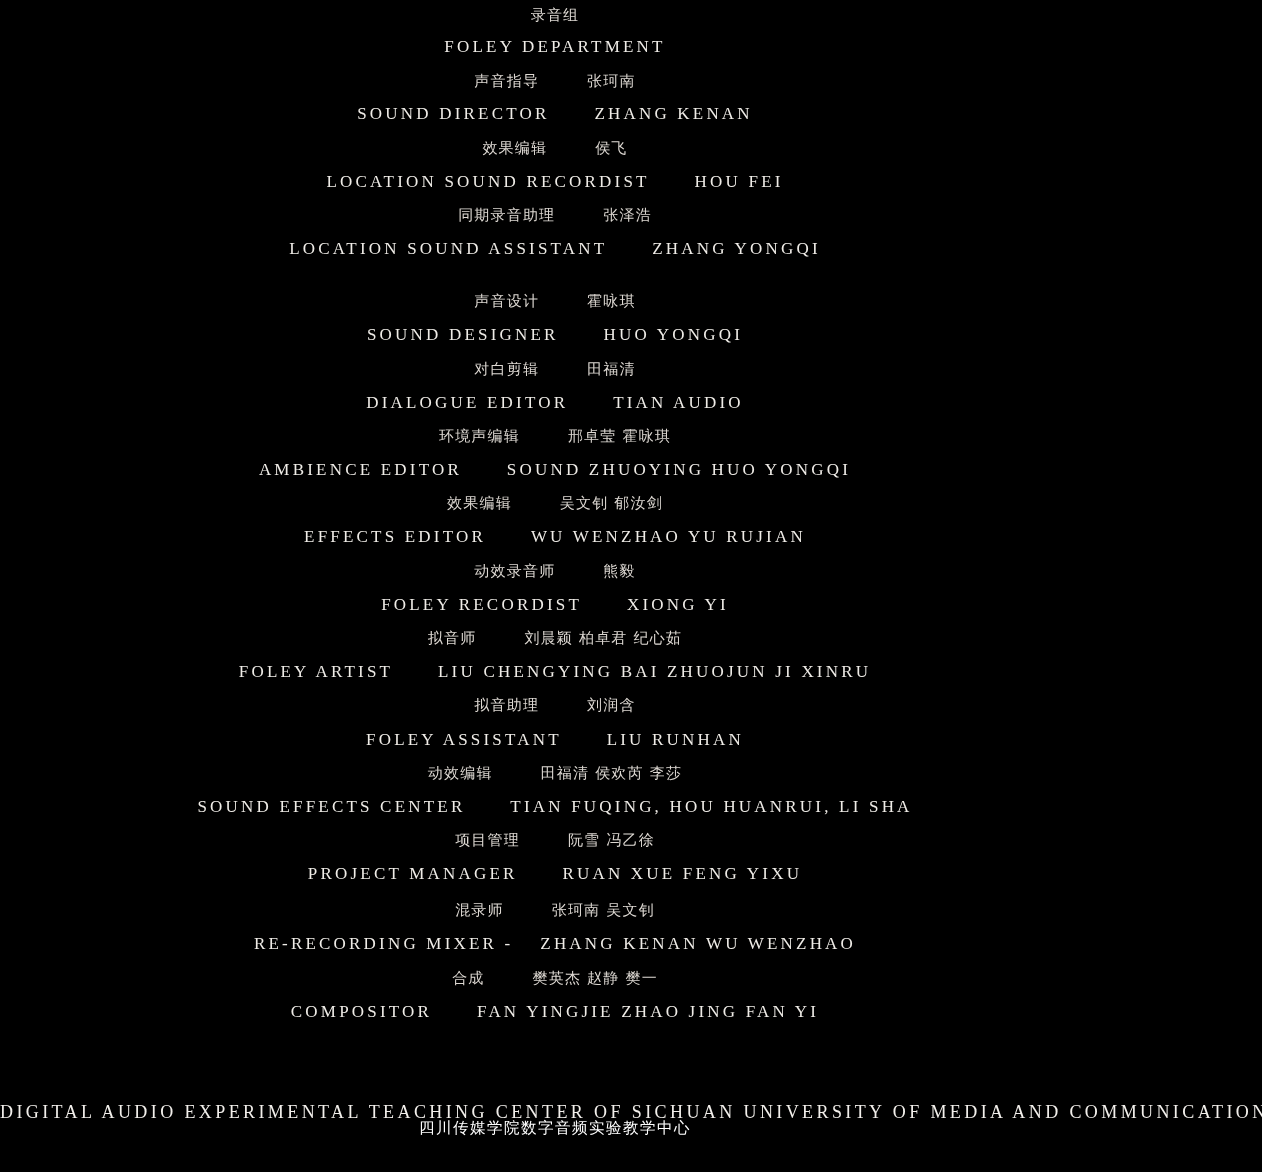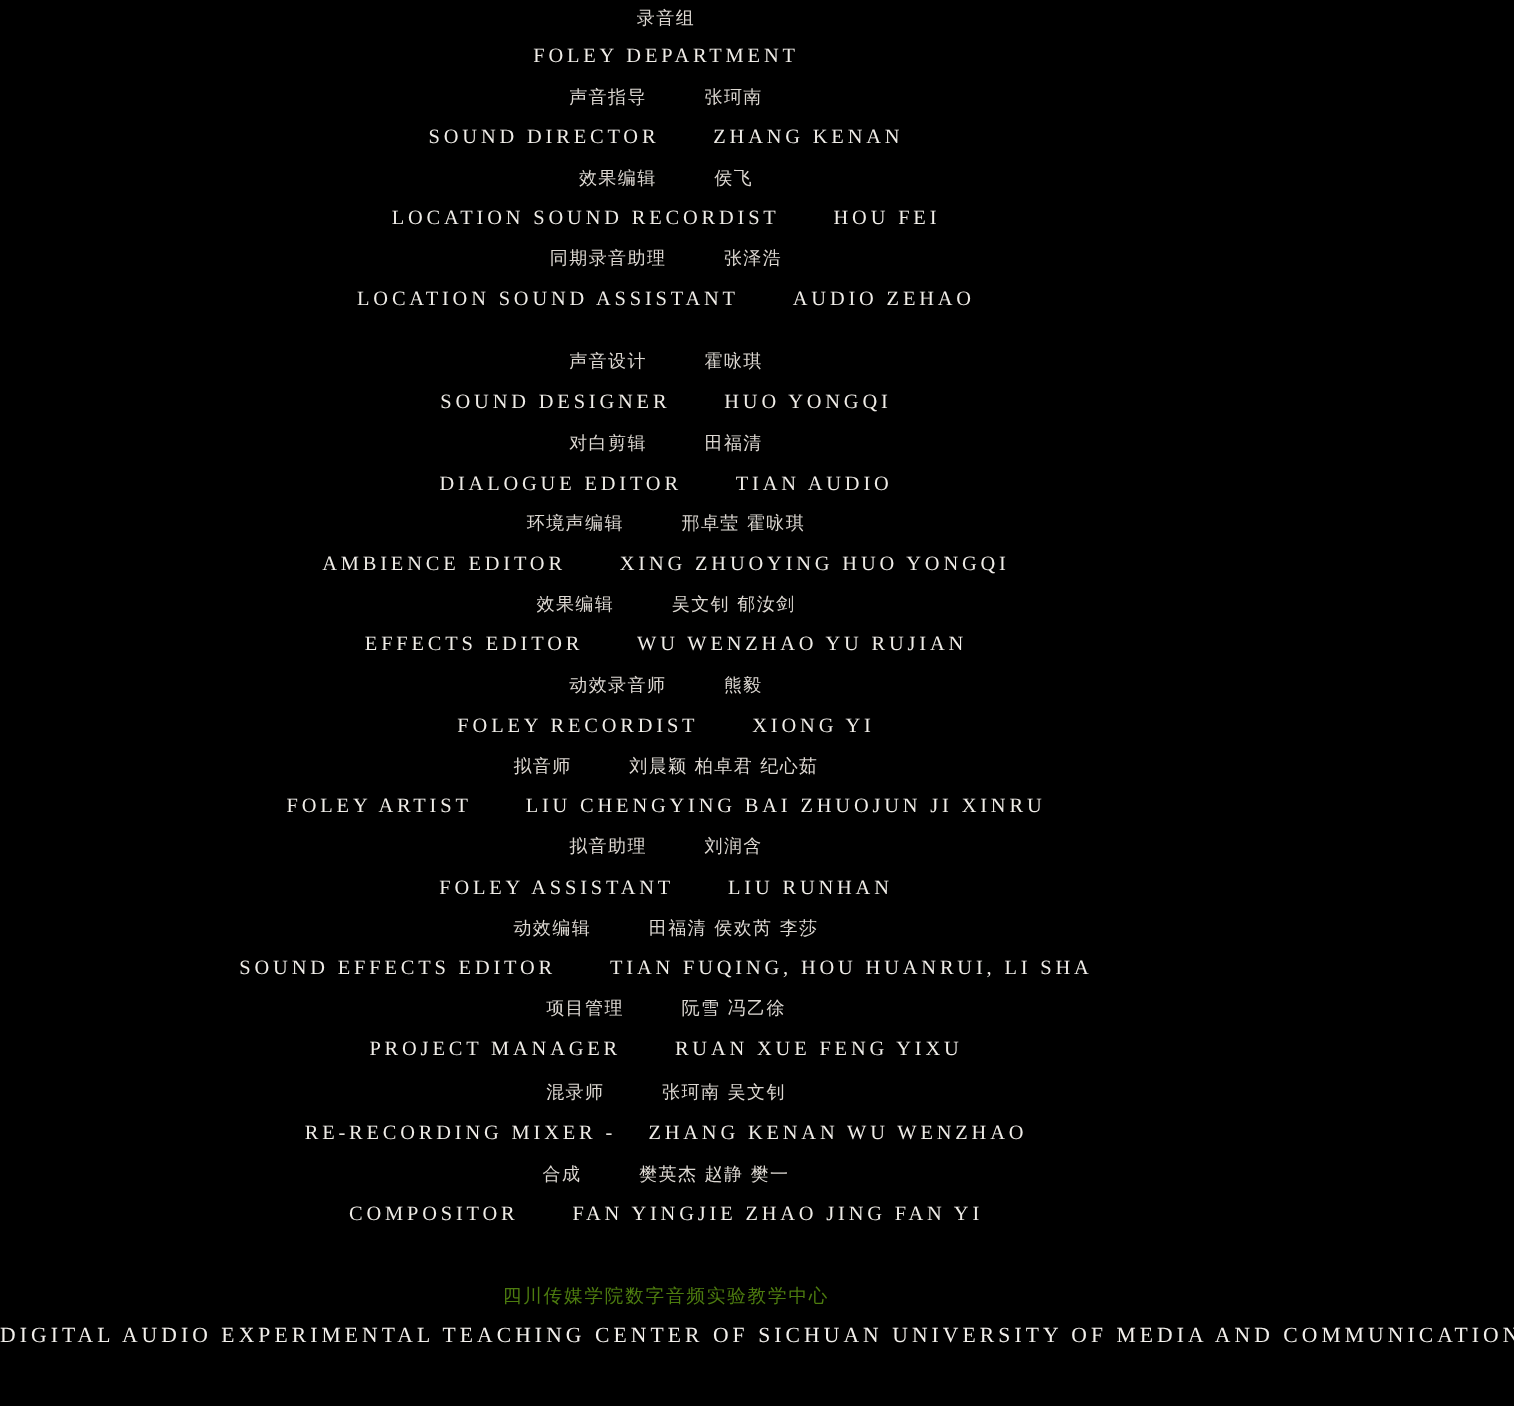--- a/index.html
+++ b/index.html
@@ -35,21 +35,22 @@
   .en {
     font-family: "Liberation Serif", "DejaVu Serif", serif;
     font-size: 17px;
     letter-spacing: 3.2px;
     color: #efece7;
   }
   .footer-cn {
     font-family: Liberation Sans, sans-serif;
     font-size: 15.5px;
     letter-spacing: 1.5px;
-    color: #4d7c0f;
+    color: #ffffff;
+    margin-top: 48px;
   }
   .footer-en {
     font-family: "Liberation Serif", "DejaVu Serif", serif;
     font-size: 18px;
     letter-spacing: 3.4px;
     color: #f2efeb;
   }
   .seg {
     display: inline-block;
   }
@@ -89,21 +90,21 @@
   </div>
 
   <div class="row cn" style="top:206px">
     <span class="seg">同期录音助理</span>
     <span class="seg" style="width:36px"></span>
     <span class="seg">张泽浩</span>
   </div>
   <div class="row en" style="top:239px">
     <span class="seg">LOCATION SOUND ASSISTANT</span>
     <span class="seg" style="width:30px"></span>
-    <span class="seg">AUDIO ZEHAO</span>
+    <span class="seg">ZHANG YONGQI</span>
   </div>
 
   <div class="row cn" style="top:292px">
     <span class="seg">声音设计</span>
     <span class="seg" style="width:36px"></span>
     <span class="seg">霍咏琪</span>
   </div>
   <div class="row en" style="top:325px">
     <span class="seg">SOUND DESIGNER</span>
     <span class="seg" style="width:30px"></span>
@@ -122,21 +123,21 @@
   </div>
 
   <div class="row cn" style="top:427px">
     <span class="seg">环境声编辑</span>
     <span class="seg" style="width:36px"></span>
     <span class="seg">邢卓莹        霍咏琪</span>
   </div>
   <div class="row en" style="top:460px">
     <span class="seg">AMBIENCE EDITOR</span>
     <span class="seg" style="width:30px"></span>
-    <span class="seg">XING ZHUOYING  HUO YONGQI</span>
+    <span class="seg">SOUND ZHUOYING  HUO YONGQI</span>
   </div>
 
   <div class="row cn" style="top:494px">
     <span class="seg">效果编辑</span>
     <span class="seg" style="width:36px"></span>
     <span class="seg">吴文钊        郁汝剑</span>
   </div>
   <div class="row en" style="top:527px">
     <span class="seg">EFFECTS EDITOR</span>
     <span class="seg" style="width:30px"></span>
@@ -175,21 +176,21 @@
     <span class="seg" style="width:30px"></span>
     <span class="seg">LIU RUNHAN</span>
   </div>
 
   <div class="row cn" style="top:764px">
     <span class="seg">动效编辑</span>
     <span class="seg" style="width:36px"></span>
     <span class="seg">田福清        侯欢芮        李莎</span>
   </div>
   <div class="row en" style="top:797px">
-    <span class="seg">SOUND EFFECTS EDITOR</span>
+    <span class="seg">SOUND EFFECTS CENTER</span>
     <span class="seg" style="width:30px"></span>
     <span class="seg small">TIAN FUQING, HOU HUANRUI, LI SHA</span>
   </div>
 
   <div class="row cn" style="top:831px">
     <span class="seg">项目管理</span>
     <span class="seg" style="width:36px"></span>
     <span class="seg">阮雪        冯乙徐</span>
   </div>
   <div class="row en" style="top:864px">

